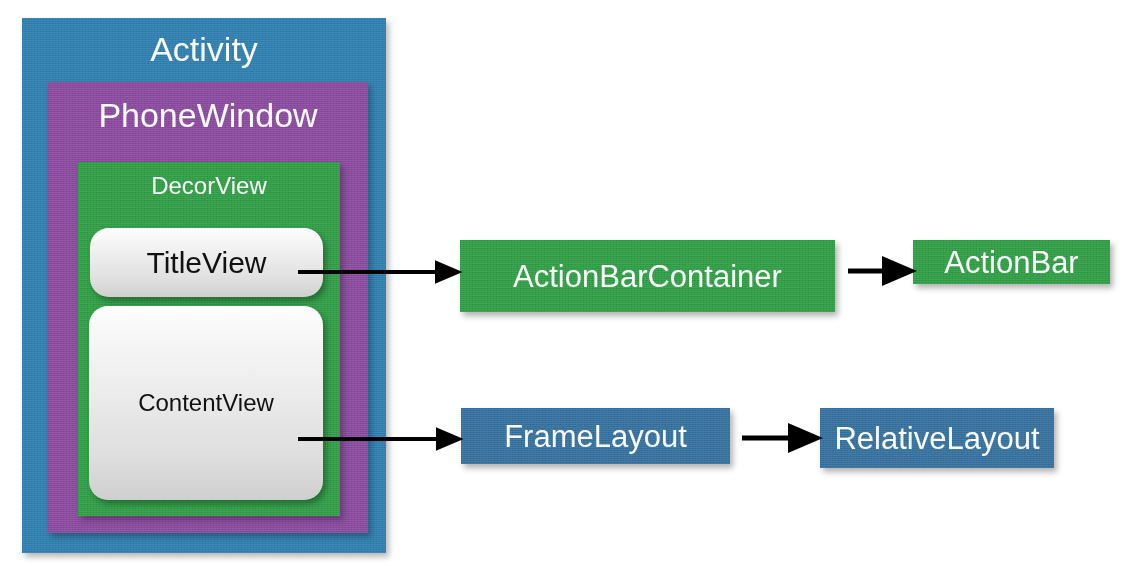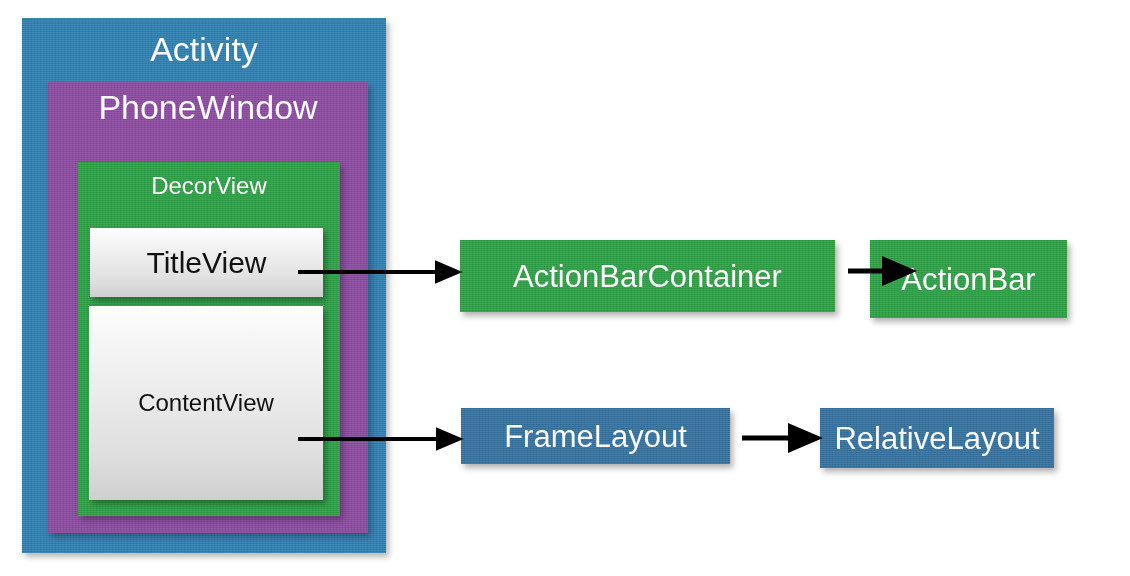--- a/index.html
+++ b/index.html
@@ -61,21 +61,21 @@
     font-size: 34px;
     color: #ffffff;
   }
 
   #phonewindow-box {
     left: 48px; top: 82px;
     width: 320px; height: 451px;
     background: #8A4A9E;
   }
   #phonewindow-box > .label {
-    margin-top: 8px;
+    margin-top: 16px;
     font-size: 34px;
     color: #ffffff;
   }
 
   #decorview-box {
     left: 78px; top: 162px;
     width: 262px; height: 354px;
     background: #2F9E45;
   }
   #decorview-box > .label {
@@ -86,20 +86,21 @@
 
   
   .grey-leaf {
     position: absolute;
     box-sizing: border-box;
     display: flex;
     justify-content: center;
     align-items: center;
     background: linear-gradient(180deg,#fdfdfd 0%, #f2f2f2 28%, #dedede 78%, #cfcfcf 100%);
     box-shadow: 3px 4px 6px rgba(0,0,0,0.32);
+    border-radius: 19px;
   }
   .grey-leaf > .label {
     font-size: 30px;
     color: #111111;
     white-space: nowrap;
     line-height: 1;
     user-select: none;
   }
 
   #titleview-box {
@@ -140,22 +141,22 @@
       repeating-linear-gradient(0deg, rgba(255,255,255,.5) 0 1px, rgba(0,0,0,.0) 1px 2px),
       repeating-linear-gradient(90deg, rgba(0,0,0,.35) 0 1px, rgba(255,255,255,.0) 1px 3px);
   }
 
   #actionbarcontainer-box {
     left: 460px; top: 240px;
     width: 375px; height: 72px;
     background: #2F9E45;
   }
   #actionbar-box {
-    left: 870px; top: 240px;
-    width: 197px; height: 78px;
+    left: 913px; top: 240px;
+    width: 197px; height: 44px;
     background: #2F9E45;
   }
   #framelayout-box {
     left: 461px; top: 408px;
     width: 269px; height: 56px;
     background: #35719E;
   }
   #relativelayout-box {
     left: 820px; top: 408px;
     width: 234px; height: 60px;

